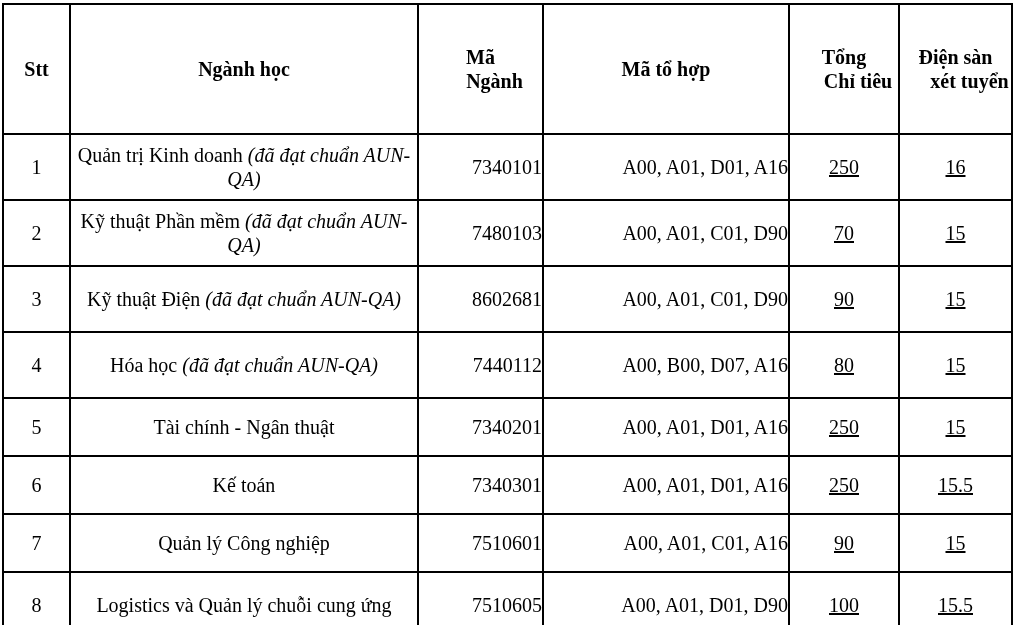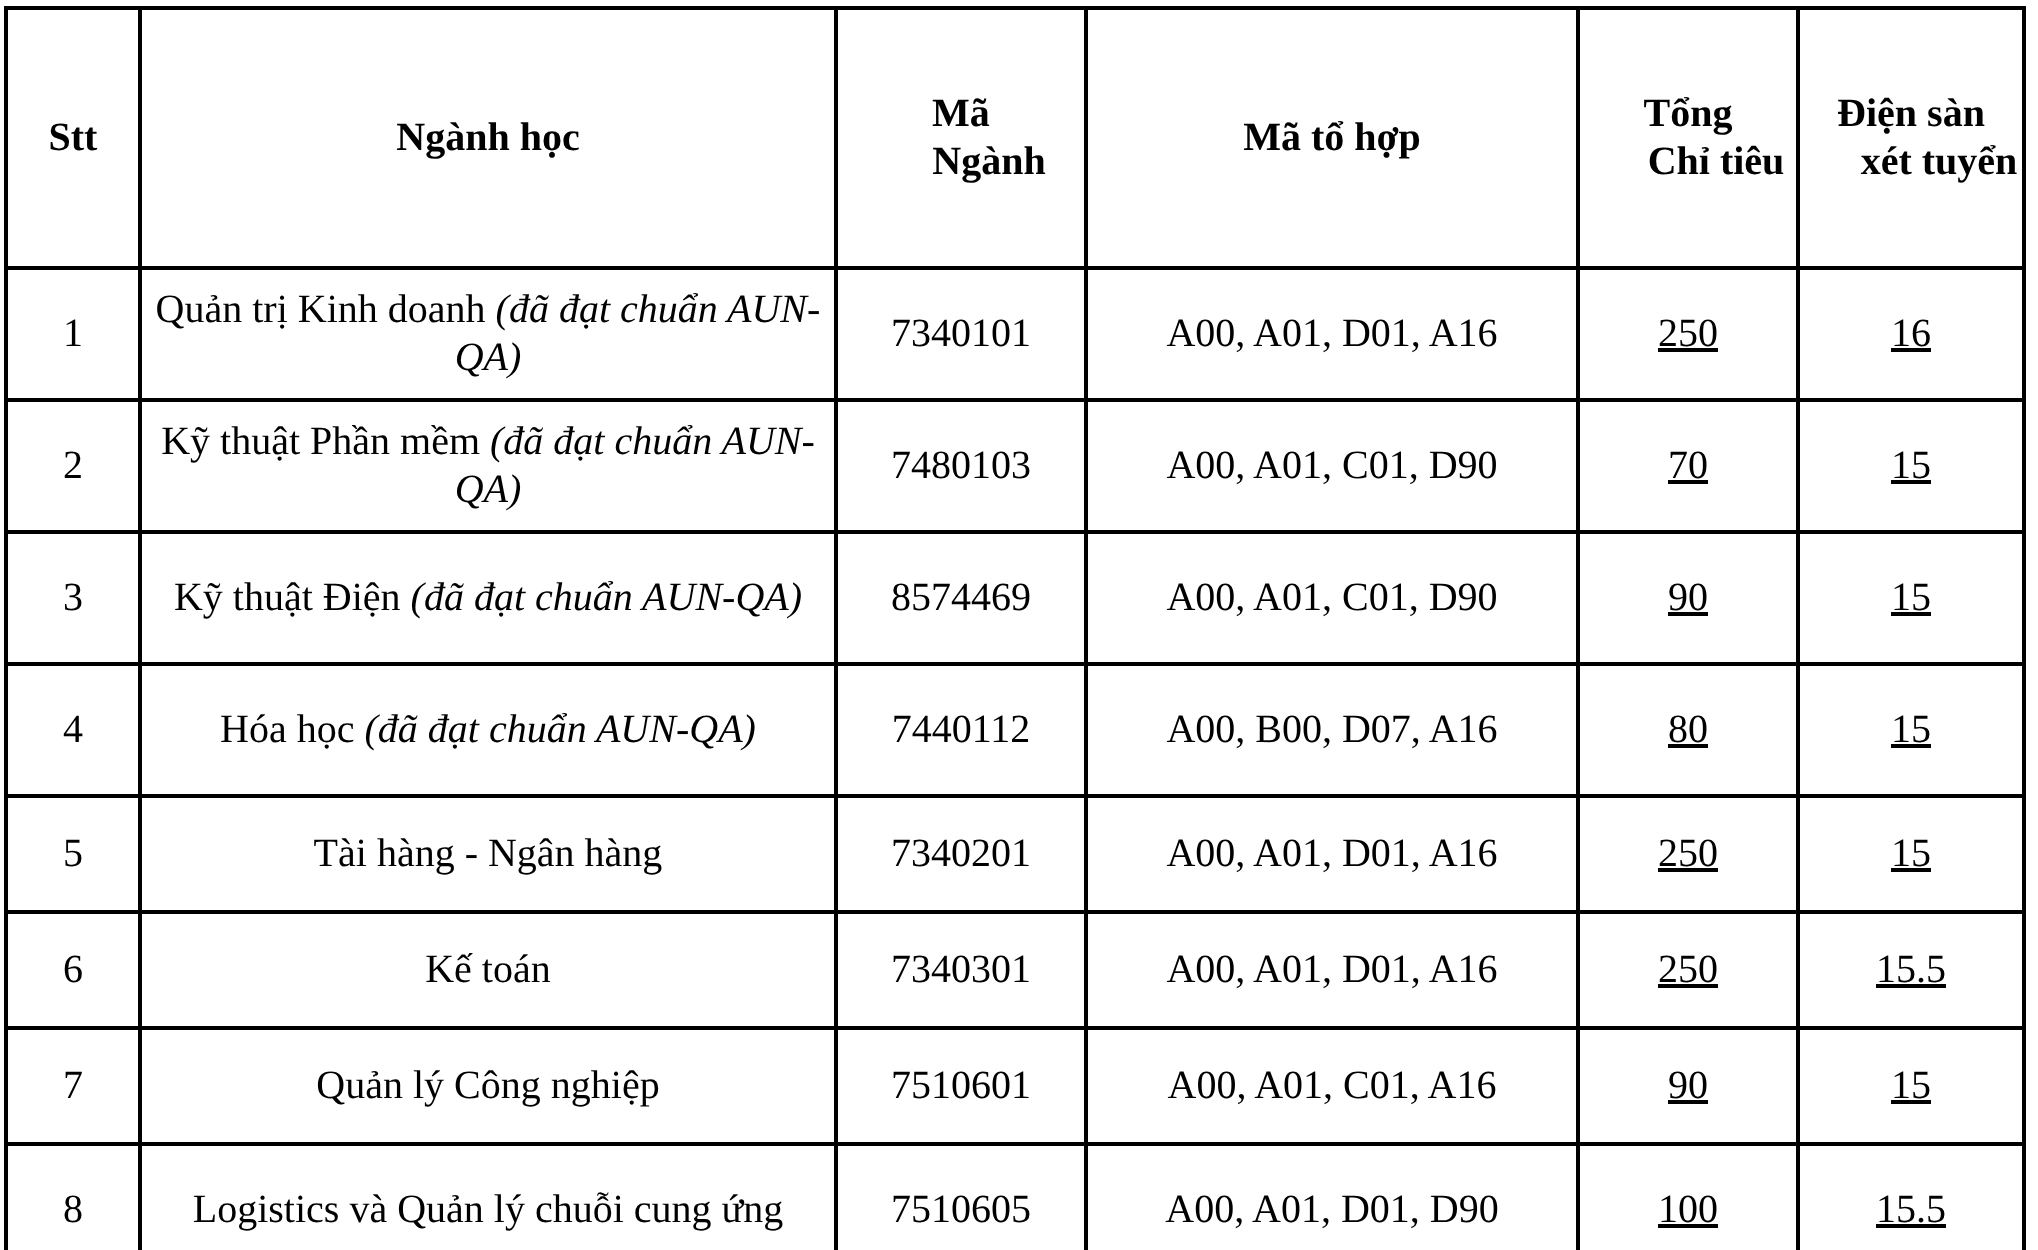--- a/index.html
+++ b/index.html
@@ -60,21 +60,21 @@
     height: 56px;
   }
   td.stt {
     text-align: center;
   }
   td.nganh {
     text-align: center;
     padding: 4px 10px 4px 12px;
   }
   td.ma, td.tohop {
-    text-align: center;
+    text-align: right;
   }
   td.tohop {
     padding: 4px 6px;
   }
   td.tong, td.diem {
     text-align: center;
     text-decoration: underline;
   }
   .ital {
     font-style: italic;
@@ -134,36 +134,36 @@
         <td class="stt tall">2</td>
         <td class="nganh tall"><span>Kỹ thuật Phần mềm </span><span class="ital">(đã đạt chuẩn AUN-QA)</span></td>
         <td class="ma tall">7480103</td>
         <td class="tohop tall">A00, A01, C01, D90</td>
         <td class="tong tall">70</td>
         <td class="diem tall">15</td>
       </tr>
       <tr>
         <td class="stt tall">3</td>
         <td class="nganh tall"><span>Kỹ thuật Điện </span><span class="ital">(đã đạt chuẩn AUN-QA)</span></td>
-        <td class="ma tall">8574469</td>
+        <td class="ma tall">8602681</td>
         <td class="tohop tall">A00, A01, C01, D90</td>
         <td class="tong tall">90</td>
         <td class="diem tall">15</td>
       </tr>
       <tr>
         <td class="stt tall">4</td>
         <td class="nganh tall"><span>Hóa học </span><span class="ital">(đã đạt chuẩn AUN-QA)</span></td>
         <td class="ma tall">7440112</td>
         <td class="tohop tall">A00, B00, D07, A16</td>
         <td class="tong tall">80</td>
         <td class="diem tall">15</td>
       </tr>
       <tr>
         <td class="stt">5</td>
-        <td class="nganh"><span>Tài hàng - Ngân hàng</span><span class="ital"></span></td>
+        <td class="nganh"><span>Tài chính - Ngân thuật</span><span class="ital"></span></td>
         <td class="ma">7340201</td>
         <td class="tohop">A00, A01, D01, A16</td>
         <td class="tong">250</td>
         <td class="diem">15</td>
       </tr>
       <tr>
         <td class="stt">6</td>
         <td class="nganh"><span>Kế toán</span><span class="ital"></span></td>
         <td class="ma">7340301</td>
         <td class="tohop">A00, A01, D01, A16</td>

